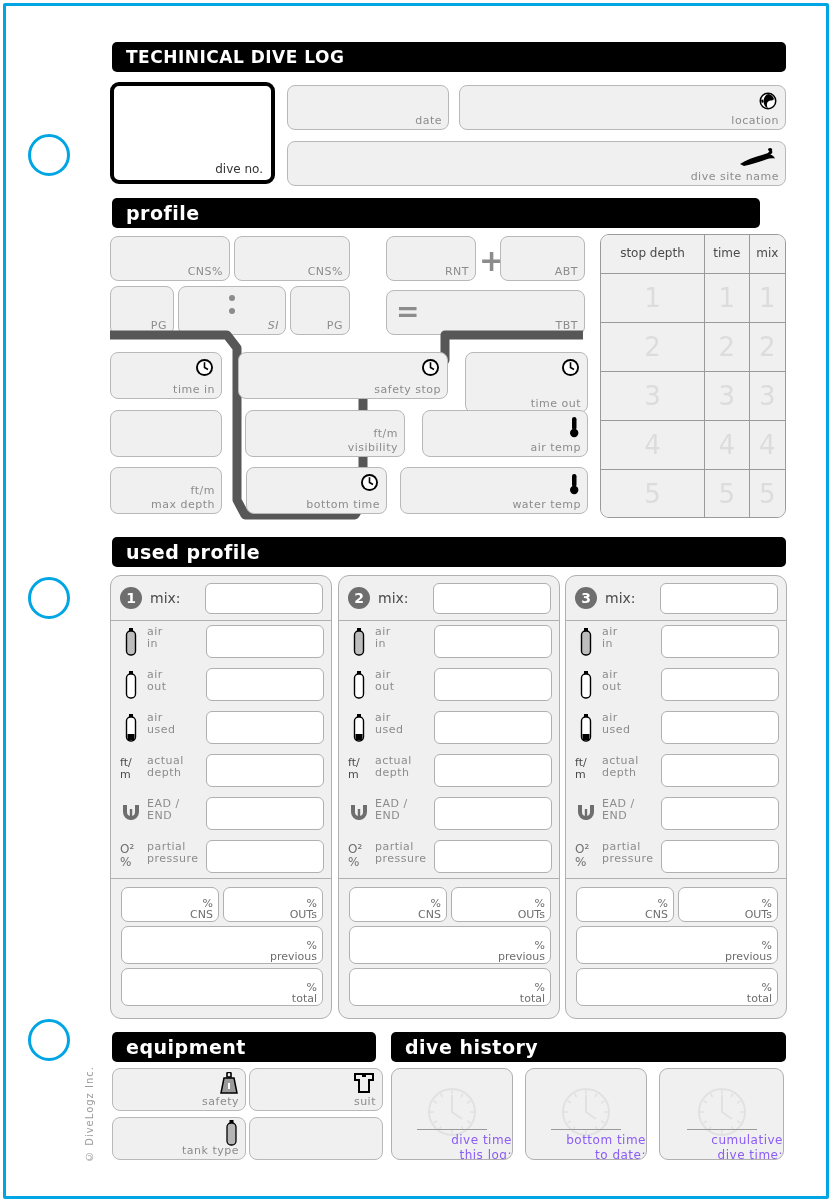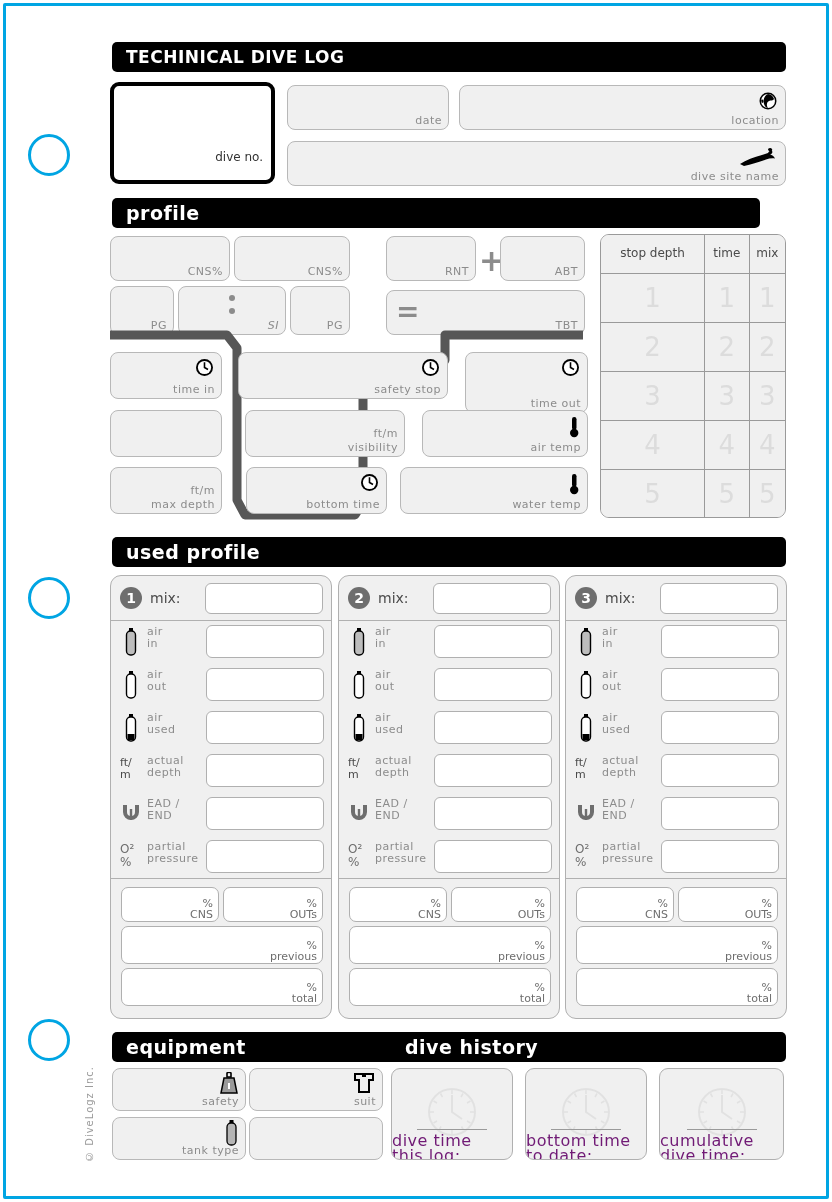--- a/index.html
+++ b/index.html
@@ -57,21 +57,21 @@
     line-height:1;
   }
 
   
   #dive-no-box {
     position:absolute;
     background:#fff;
     border:4px solid #000;
     border-radius:9px;
   }
-  #dive-no-box .lab { color:#333; font-size:12px; right:8px; bottom:16px; position:absolute;}
+  #dive-no-box .lab { color:#333; font-size:12px; right:8px; bottom:4px; position:absolute;}
 
   
   #stop-table {
     position:absolute;
     border:1px solid #9a9a9a;
     border-radius:9px;
     background:#f0f0f0;
     overflow:hidden;
   }
   #stop-table table { border-collapse:collapse; width:100%; height:100%; }
@@ -154,22 +154,22 @@
     position:absolute; left:50%; top:18px;
     transform:translateX(-50%);
     opacity:0.35;
   }
   .hist .rule {
     position:absolute; left:50%; transform:translateX(-50%);
     top:60px; width:70px; height:1px; background:#9a9a9a;
   }
   .hist .hlab {
     position:absolute; left:0; right:0; top:64px;
-    text-align:left; font-size:16px; line-height:15px;
-    color:#701a75; letter-spacing:0.5px;
+    text-align:right; font-size:12px; line-height:15px;
+    color:#8b5cf6; letter-spacing:0.5px;
   }
 
   
   #copyright {
     position:absolute;
     left:84px; top:1066px;
     font-size:10px; color:#9a9a9a;
     writing-mode:vertical-rl;
     transform:rotate(180deg);
     letter-spacing:1px;
@@ -635,21 +635,21 @@
       <span class="lab" style="white-space:pre-line">%
 previous</span>
     </span>
     <span class="dp-fld" style="left:10px; top:89px; width:202px; height:38px;">
       <span class="lab" style="white-space:pre-line">%
 total</span>
     </span>
   </div>
 </div>
 
-<div class="bar sec" style="left:112px; top:1032px; width:304px;">equipment</div>
+<div class="bar sec" style="left:112px; top:1032px; width:264px;">equipment</div>
 
 <div class="fld" style="left:112px; top:1068px; width:134px; height:43px;">
   <span class="ic" style="top:3px;">
     <svg width="18" height="22" viewBox="0 0 18 22">
       <path d="M7 1 A3 3 0 0 1 11 1 L11 5 L7 5 Z" fill="none" stroke="#000" stroke-width="1.6"></path>
       <path d="M4 6 L14 6 L17 21 L1 21 Z" fill="#9a9a9a" stroke="#000" stroke-width="1.5"></path>
       <path d="M8 11 L10 11 L10 17 L8 17 Z" fill="#fff"></path>
     </svg>
   </span>
   <span class="lab">safety</span>

